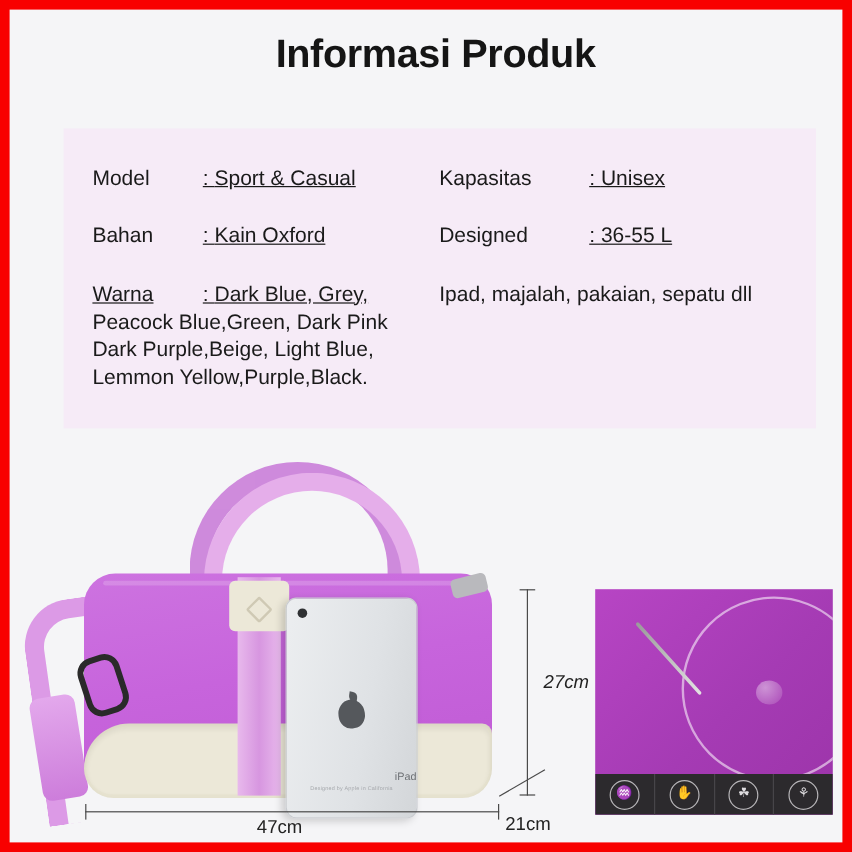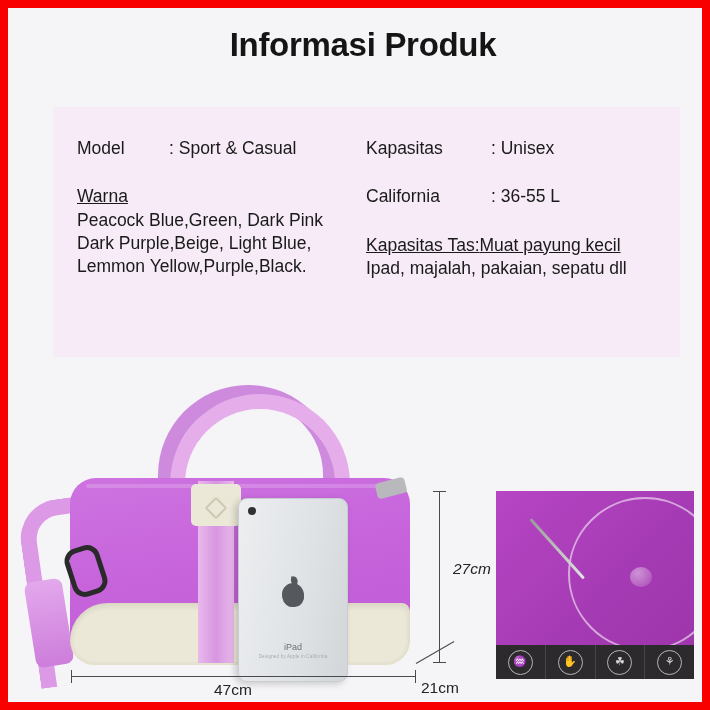--- a/index.html
+++ b/index.html
@@ -51,21 +51,21 @@
   .spec-col.left  { left: 24px;  width: 300px; }
   .spec-col.right { left: 313px; width: 310px; }
 
   .spec-row {
     display: flex;
     margin-bottom: 25px;
     white-space: nowrap;
     align-items: flex-end;
   }
   .spec-row .k { flex: 0 0 auto; }
-  .spec-row .v { flex: 0 0 auto; }
+  .spec-row .v { flex: 0 0 auto; text-decoration: underline; }
 
   .left .spec-row .k  { width: 92px; }
   .right .spec-row .k { width: 125px; }
 
   .spec-block {
     margin-bottom: 6px;
   }
   .spec-block .line { white-space: nowrap; }
   .spec-block .line.first { display: flex; text-decoration: underline; }
   .spec-block .line.first .k { width: 92px; flex: 0 0 auto; }
@@ -218,21 +218,21 @@
     position: absolute;
     left: 11px; top: -6px;
     width: 7px; height: 8px;
     background: #55585c;
     border-radius: 0 60% 0 60%;
     transform: rotate(18deg);
   }
   .ipad .ipad-word {
     position: absolute;
     left: 0; right: 0; top: 143px;
-    text-align: center;
+    text-align: right;
     font-size: 9px;
     color: #6d7074;
   }
   .ipad .ipad-sub {
     position: absolute;
     left: 0; right: 0; top: 155px;
     text-align: center;
     font-size: 4.5px;
     color: #a6a9ad;
     letter-spacing: .2px;
@@ -356,50 +356,51 @@
 
   <div class="spec-panel">
 
     <div class="spec-col left">
 
       <div class="spec-row">
         <span class="k">Model</span>
         <span class="v"><span>: </span><span>Sport &amp; Casual</span></span>
       </div>
 
+      <div class="spec-row">
+        <span class="k">Bahan</span>
+        <span class="v"><span>: </span><span>Kain Oxford</span></span>
+      </div>
 
       <div class="spec-block">
         <div class="line first">
           <span class="k">Warna</span>
+          <span><span>: </span><span>Dark Blue, Grey,</span></span>
         </div>
         <div class="line">Peacock Blue,Green, Dark Pink</div>
         <div class="line">Dark Purple,Beige, Light Blue,</div>
         <div class="line">Lemmon Yellow,Purple,Black.</div>
       </div>
 
     </div>
 
     <div class="spec-col right">
 
       <div class="spec-row">
         <span class="k">Kapasitas</span>
         <span class="v"><span>: </span><span>Unisex</span></span>
       </div>
 
       <div class="spec-row">
-        <span class="k">California</span>
+        <span class="k">Designed</span>
         <span class="v"><span>: </span><span>36-55 L</span></span>
       </div>
 
 
       <div class="spec-block">
-        <div class="line first">
-          <span class="k">Kapasitas Tas: </span>
-          <span>Muat payung kecil</span>
-        </div>
         <div class="line">Ipad, majalah, pakaian, sepatu dll</div>
       </div>
 
     </div>
   </div>
 
   <div class="photo-area">
 
     <div class="bag">
       <div class="handle back"></div>

